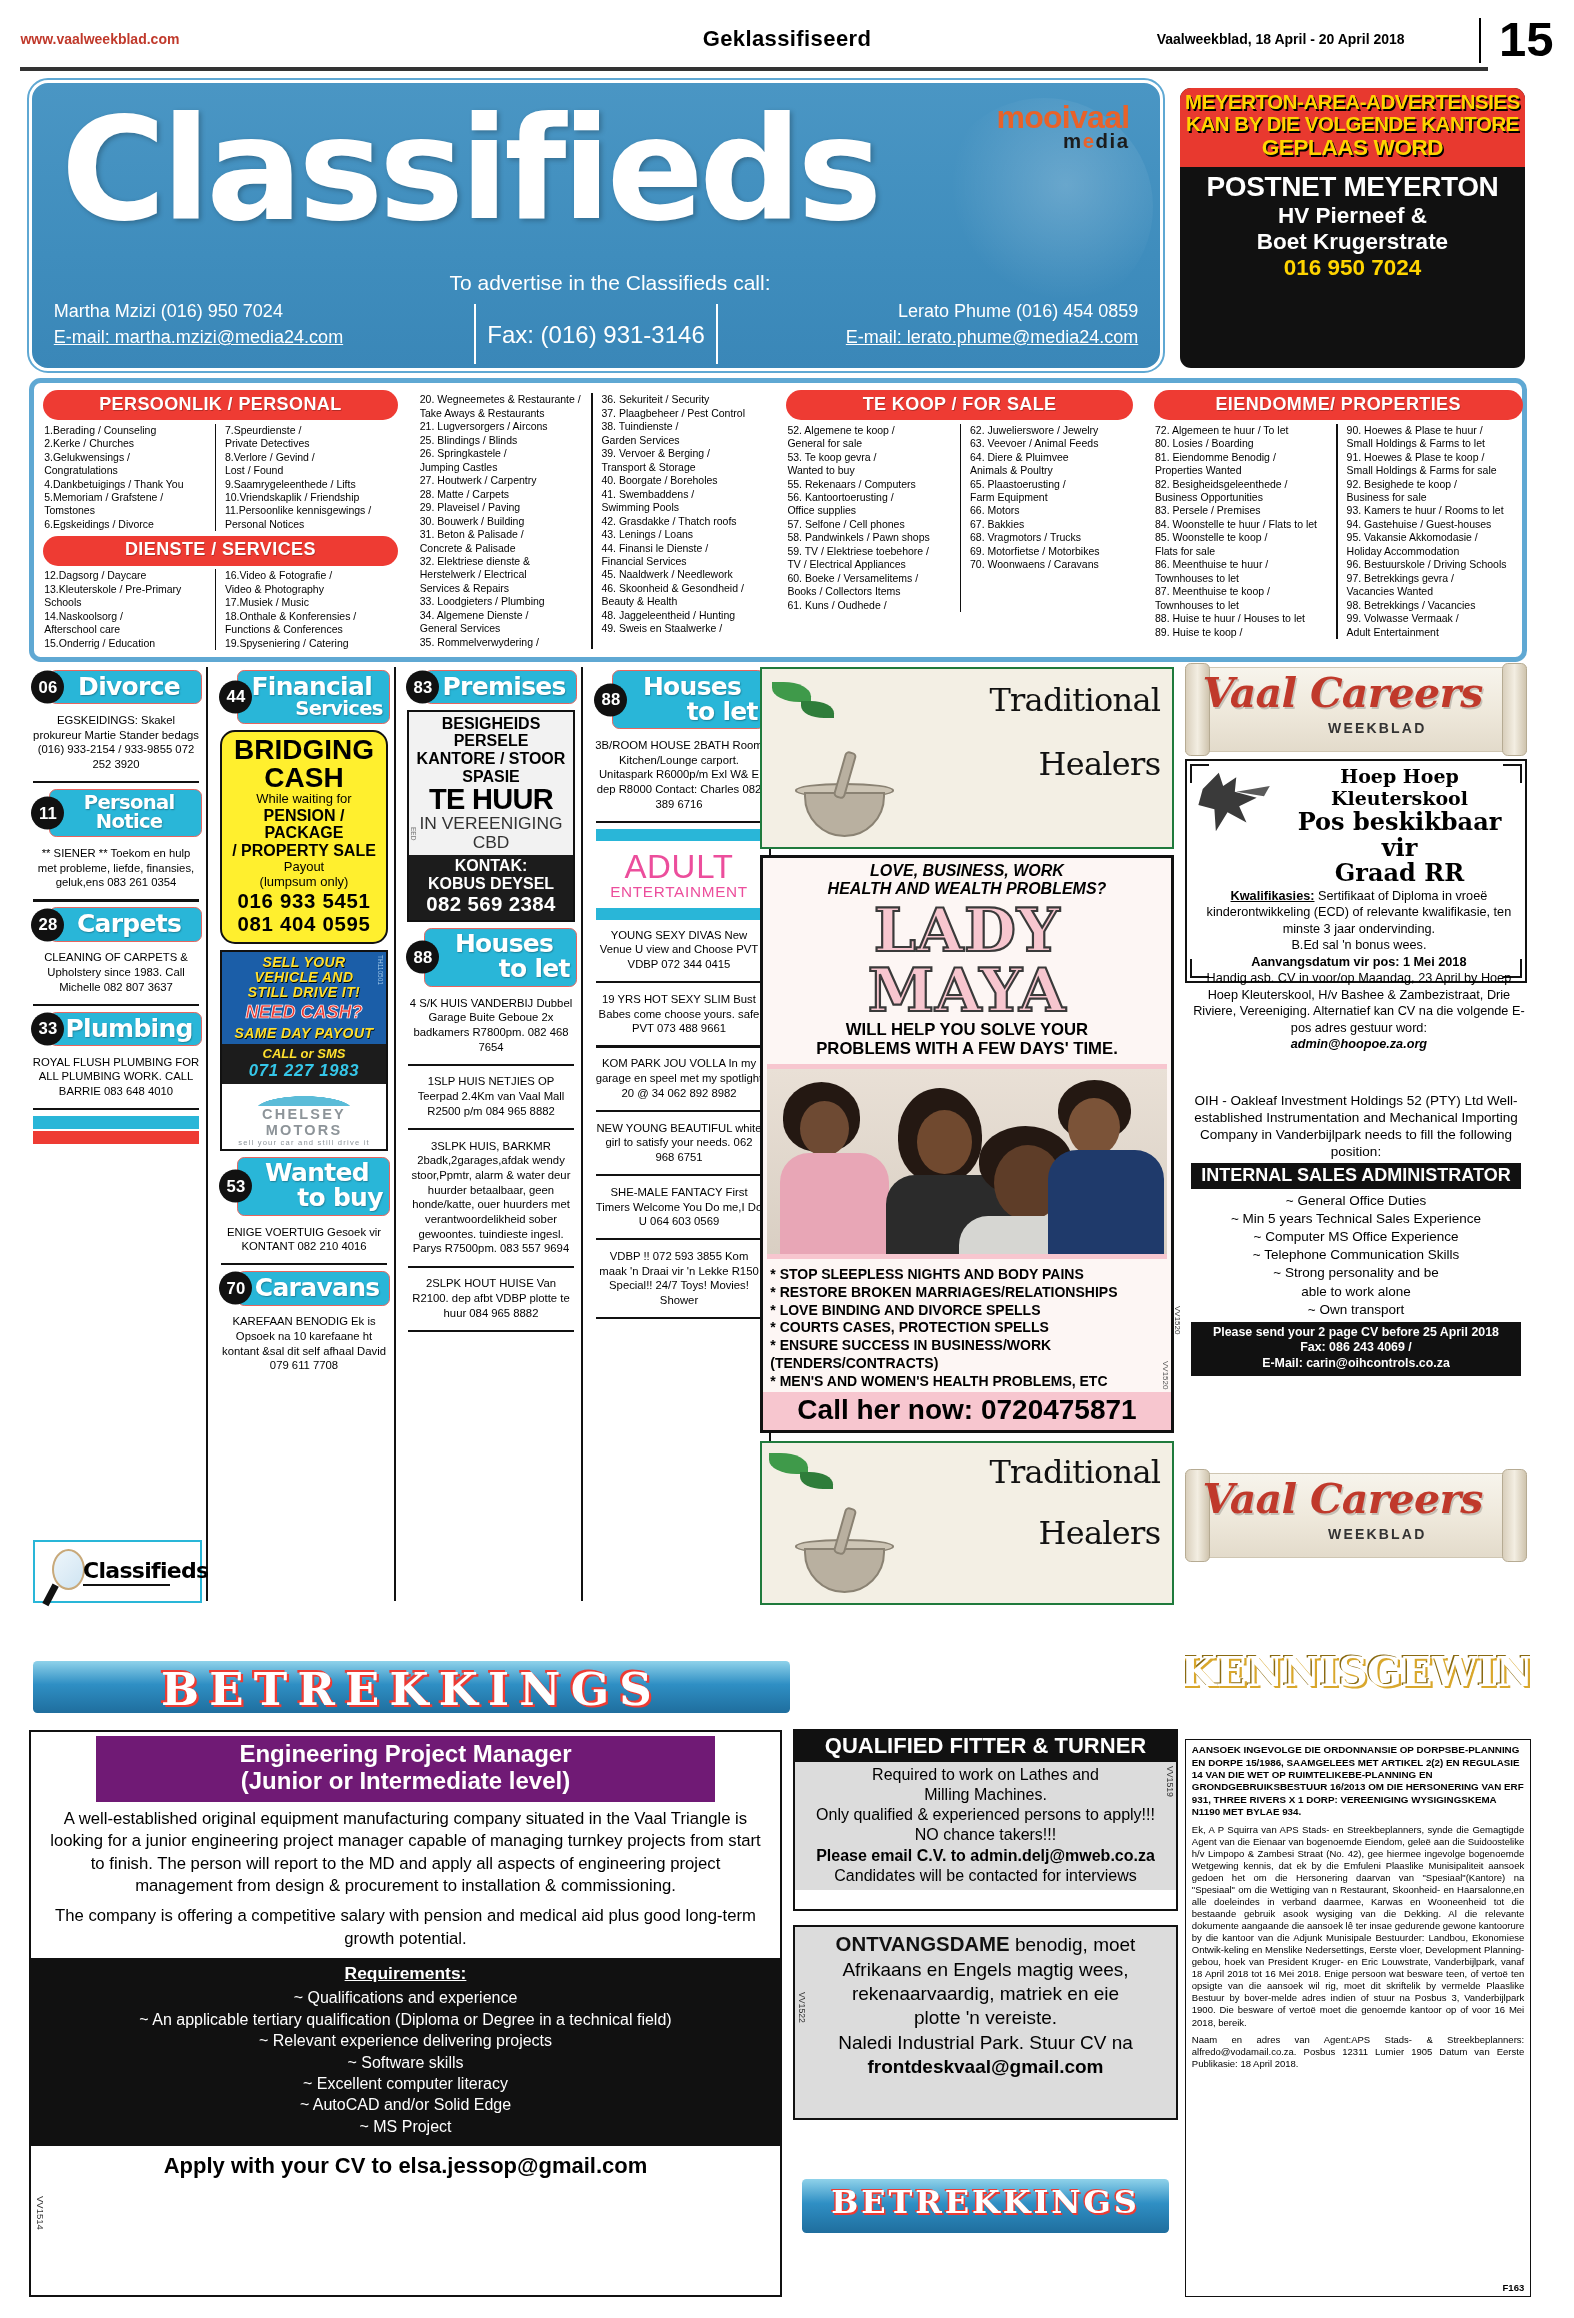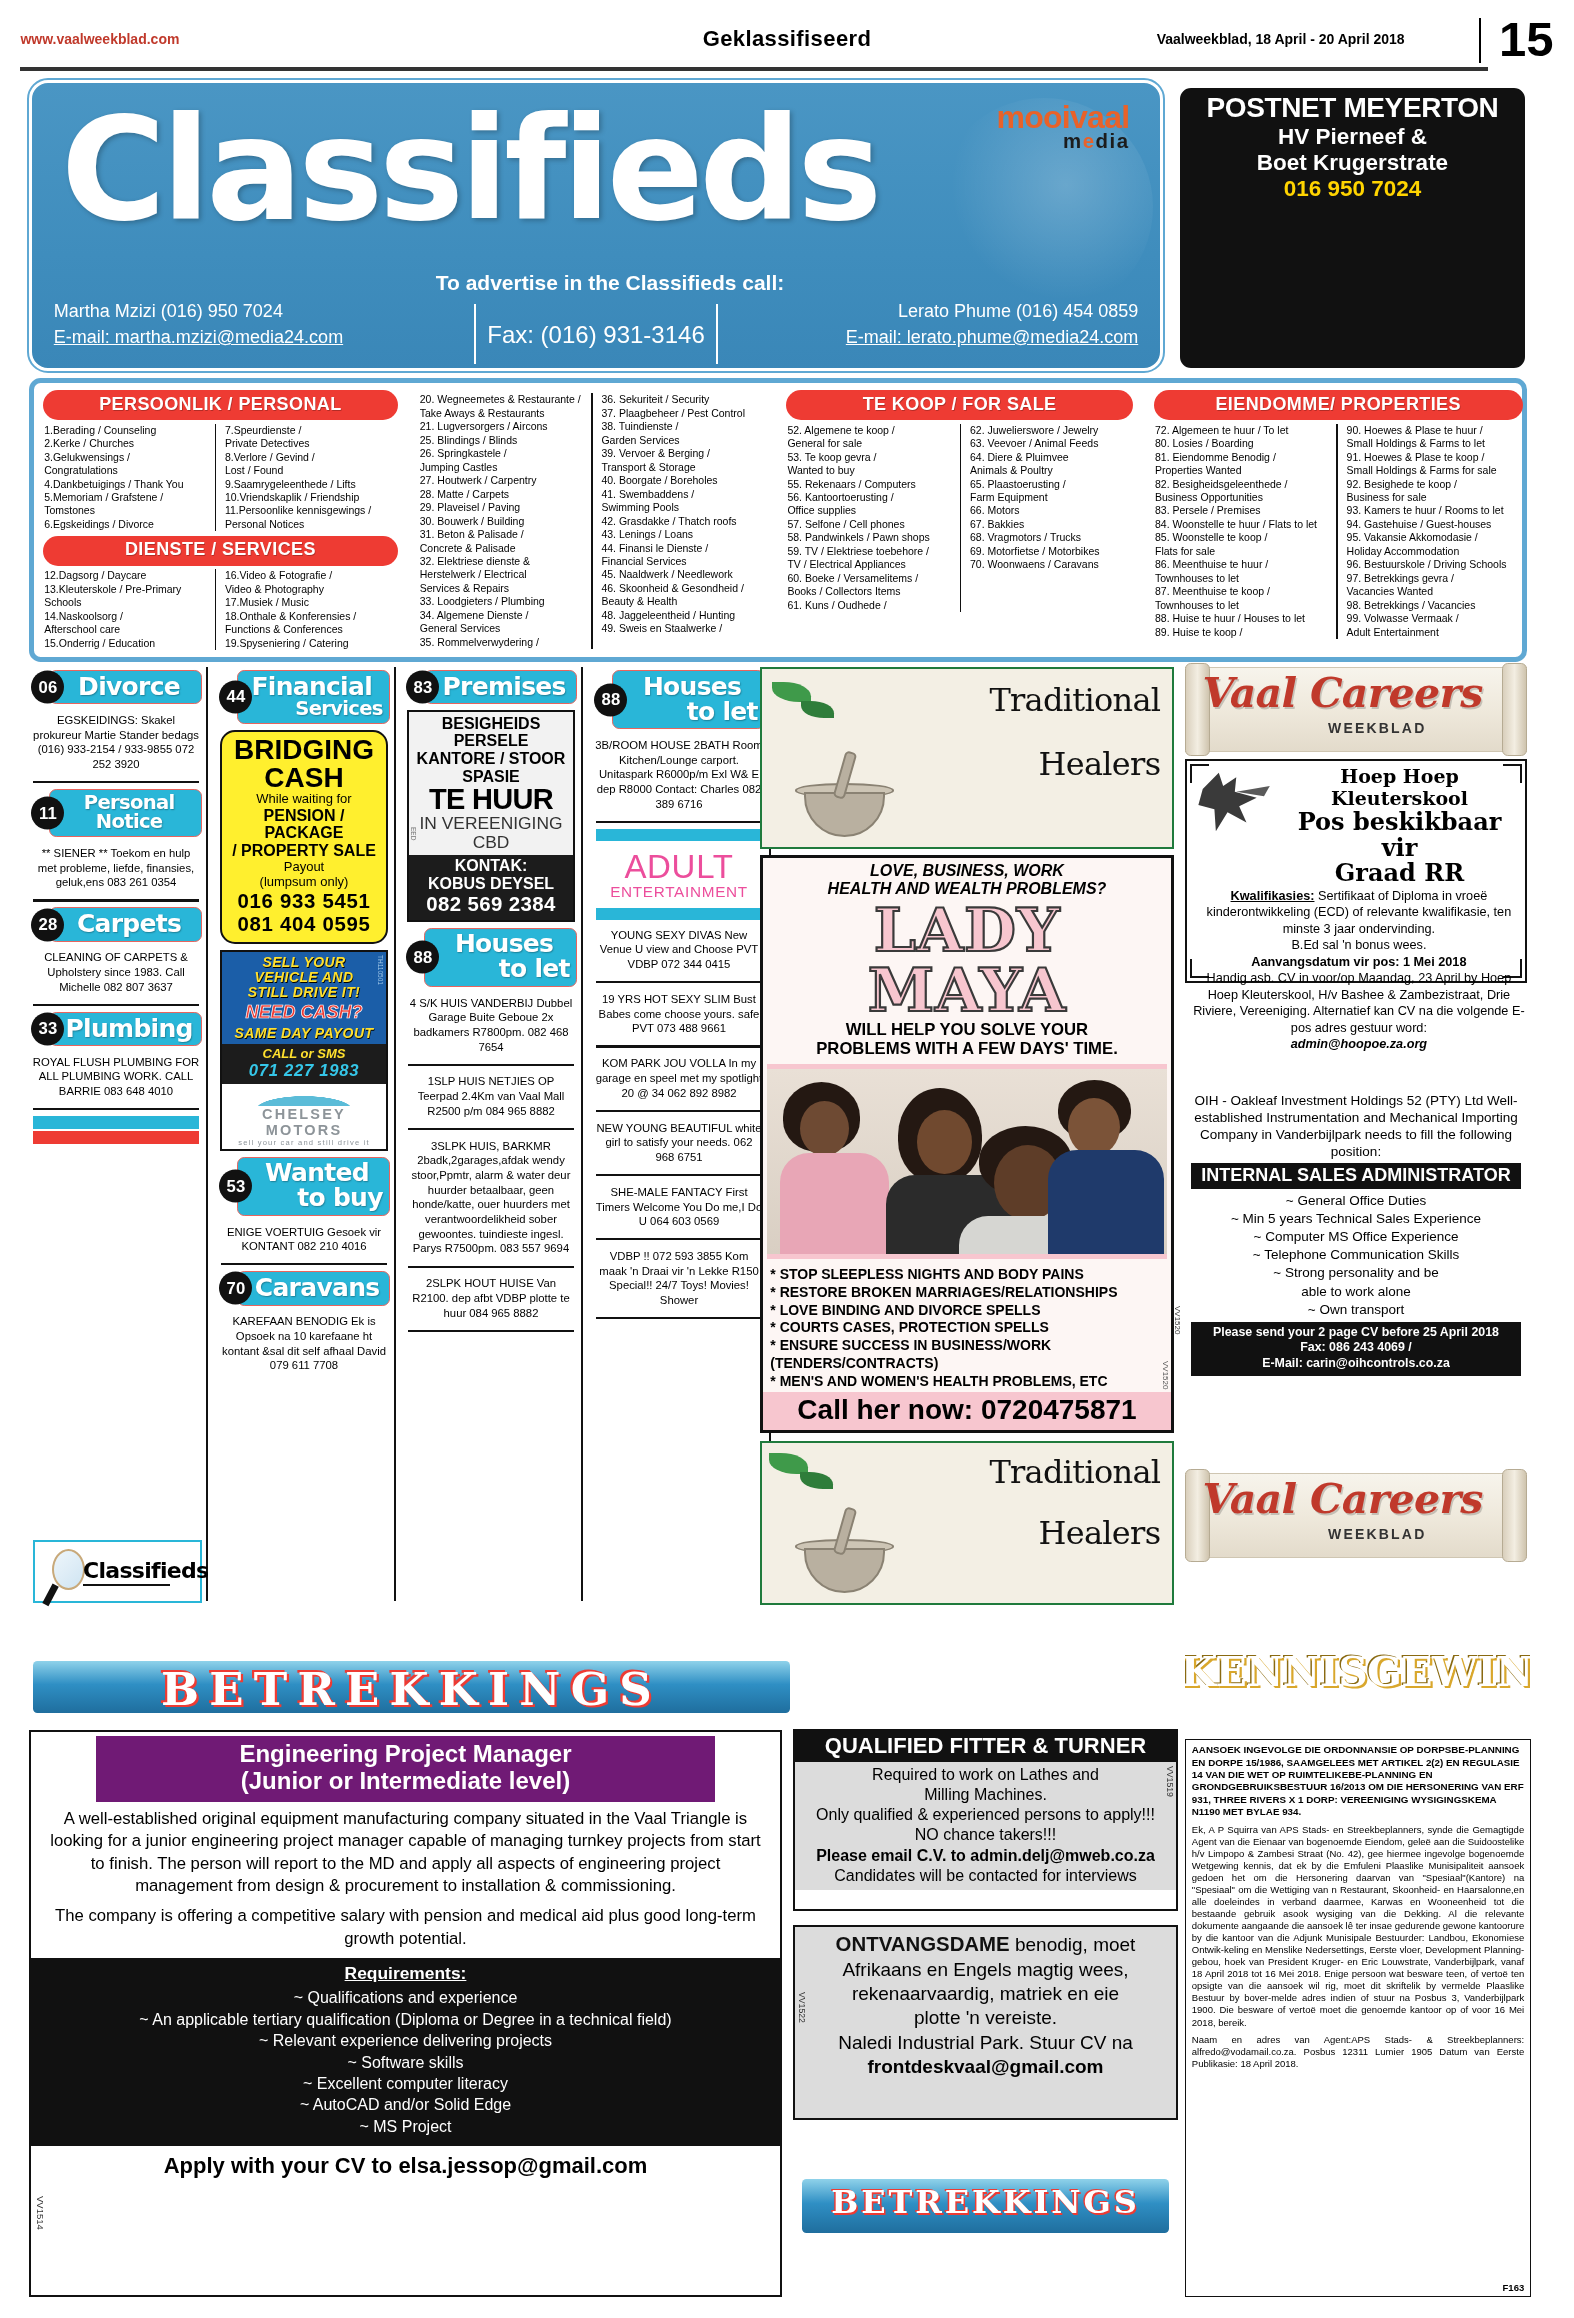--- a/index.html
+++ b/index.html
@@ -35,21 +35,21 @@
      background:radial-gradient(circle at 60% 40%, rgba(255,255,255,.20), rgba(255,255,255,0) 62%);}
   .mh-logo-word{
     position:absolute; left:29px; top:14.5px; font-size:143px; font-weight:700; color:#fff;
     letter-spacing:-4.4px; line-height:1; text-shadow:2.2px 2.2px 5.1px rgba(0,0,0,.25);
     font-family:"DejaVu Sans", sans-serif;
   }
   .mooivaal{position:absolute;right:30.5px;top:19px;text-align:right;line-height:.95;}
   .mooivaal .mv1{font-size:32px;color:#e8622a;font-weight:600;letter-spacing:-0.7px;}
   .mooivaal .mv2{font-size:20.4px;color:#1c1c1c;font-weight:700;letter-spacing:1.5px;}
   .mooivaal .mv2 .o{color:#e8622a;}
-  .mh-call{position:absolute;left:0;right:0;top:188px;text-align:center;color:#fff;font-size:21px;font-weight:700;padding-left:28px;}
+  .mh-call{position:absolute;left:0;right:0;top:188px;text-align:center;color:#fff;font-size:21px;font-weight:400;padding-left:28px;}
   .mh-contacts{position:absolute;left:10.2px;right:10.2px;top:215px;display:flex;align-items:flex-start;color:#fff;}
   .mh-c{flex:1;text-align:center;font-size:18px;line-height:1.45;}
   .mh-c.left{text-align:left;padding-left:11.6px;}
   .mh-c.right{text-align:right;padding-right:11.6px;}
   .mh-c a, .mh-c .mail{text-decoration:underline;color:#fff;}
   .mh-sep{width:2.2px;background:#fff;height:60px;margin-top:5.8px;}
   .mh-fax{width:240px;text-align:center;font-size:24px;padding-top:23px;}
 
   
   .postnet{
@@ -270,20 +270,25 @@
     <div class="mh-fax">Fax: (016) 931-3146</div>
     <div class="mh-sep"></div>
     <div class="mh-c right">
       <div>Lerato Phume (016) 454 0859</div>
       <div class="mail">E-mail: lerato.phume@media24.com</div>
     </div>
   </div>
 </div>
 
 <div class="postnet">
+  <div class="pn-red">
+    <div>MEYERTON-AREA-ADVERTENSIES</div>
+    <div>KAN BY DIE VOLGENDE KANTORE</div>
+    <div class="l3">GEPLAAS WORD</div>
+  </div>
   <div class="pn-black">
     <div class="b1">POSTNET MEYERTON</div>
     <div class="b2">HV Pierneef &amp;</div>
     <div class="b3">Boet Krugerstrate</div>
     <div class="b4">016 950 7024</div>
   </div>
 </div>
 
 <div class="index-panel">
   <div class="idx-group" style="width:364px;">

